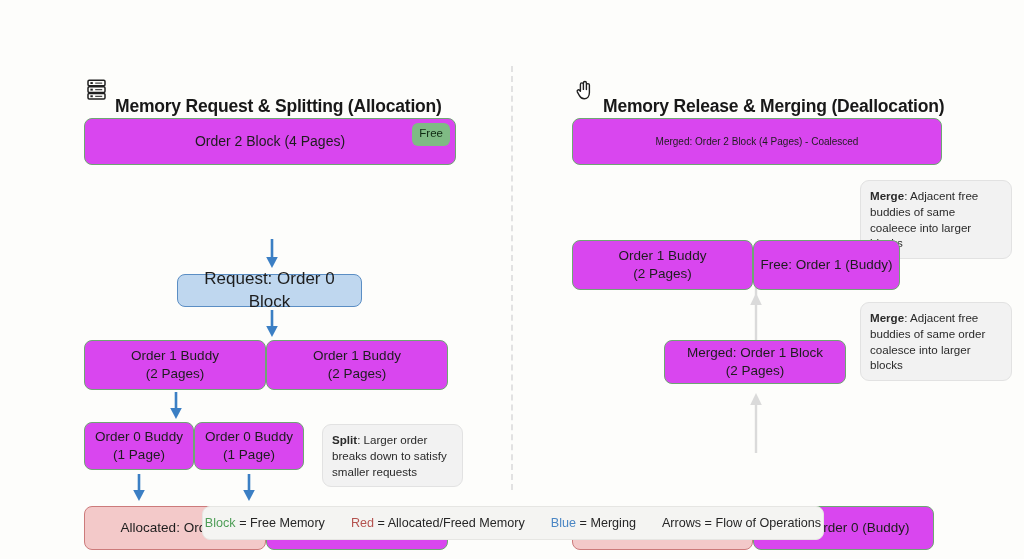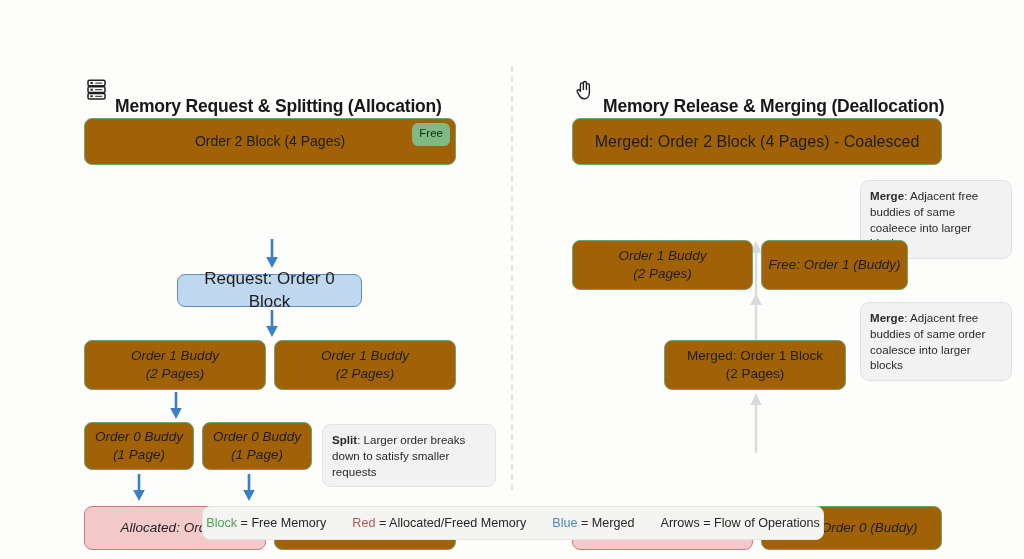--- a/index.html
+++ b/index.html
@@ -55,42 +55,40 @@
     font-weight: 700;
     letter-spacing: -0.2px;
     color: #181818;
     margin-top: 34px;
   }
   .head-icon { flex: 0 0 auto; display: block; line-height: 0; }
 
   
   .row {
     display: flex;
-    gap: 8px;
     align-items: flex-end;
-    font-style: italic;
   }
 
   .block {
     box-sizing: border-box;
     border-radius: 8px;
     border: 1.4px solid #73ab78;
     background: #cce8cd;
     color: #1d1d1d;
     font-size: 13.5px;
     line-height: 1.33;
     text-align: center;
     display: flex;
     flex-direction: column;
     align-items: center;
     justify-content: center;
     padding: 4px 6px;
     position: relative;
   }
-  .block.green { background: #a16207; border-color: #6ea673; }
+  .block.green { background: #d946ef; border-color: #6ea673; }
   .block.red   { background: #f3c9c9; border-color: #cc7b7b; }
   .block.blue  { background: #bfd7ef; border-color: #5b8ec4; }
 
   .badge {
     position: absolute;
     top: 4px;
     right: 5px;
     background: #7fba84;
     color: #0f2a12;
     font-size: 11.5px;
@@ -212,21 +210,21 @@
       <div class="block green" style="width:110px;height:48px;">
         <span>Order 0 Buddy</span>
         <span>(1 Page)</span>
       </div>
       <div class="block green" style="width:110px;height:48px;">
         <span>Order 0 Buddy</span>
         <span>(1 Page)</span>
       </div>
     </div>
 
-    <div class="note" style="position:absolute;left:238px;top:350px;width:174px;">
+    <div class="note" style="position:absolute;left:238px;top:350px;width:141px;">
       <b>Split</b><span>: Larger order breaks down to satisfy smaller requests</span>
     </div>
 
     <div class="arrow" style="left:47px;top:400px;">
       <svg width="16" height="28" viewBox="0 0 16 28">
         <path d="M8 0 L8 18" stroke="#3b7fc4" stroke-width="2.6" fill="none"></path>
         <path d="M8 27 L2.2 16 L13.8 16 Z" fill="#3b7fc4"></path>
       </svg>
     </div>
     <div class="arrow" style="left:157px;top:400px;">
@@ -255,21 +253,21 @@
           <path d="M6.4 12.3 V5.4 a1.5 1.5 0 0 1 3 0 V10.4
                    V4.0 a1.5 1.5 0 0 1 3 0 V10.6
                    V6.1 a1.5 1.5 0 0 1 3 0 V13.6
                    c0 3.4 -2.0 6.2 -5.2 6.2 c-2.4 0 -3.7 -1.3 -4.8 -3.2
                    L3.3 12.8 a1.4 1.4 0 0 1 2.2 -1.6 Z" fill="#ffffff" stroke="#1f1f1f" stroke-width="1.4" stroke-linejoin="round"></path>
         </svg>
       </span>
       <span class="panel-title">Memory Release &amp; Merging (Deallocation)</span>
     </div>
 
-    <div class="block green" style="width:370px;height:47px;font-size:16px;margin-top:7px;">
+    <div class="block green" style="width:370px;height:47px;font-size:10px;margin-top:7px;">
       <span>Merged: Order 2 Block (4 Pages) - Coalesced</span>
     </div>
 
     <div class="arrow" style="left:176px;top:166px;">
       <svg width="16" height="64" viewBox="0 0 16 64">
         <path d="M8 63 L8 11" stroke="#dadada" stroke-width="2.4" fill="none"></path>
         <path d="M8 1 L2.2 13 L13.8 13 Z" fill="#dadada"></path>
       </svg>
     </div>
 
@@ -291,21 +289,21 @@
       <svg width="16" height="58" viewBox="0 0 16 58">
         <path d="M8 57 L8 11" stroke="#dadada" stroke-width="2.4" fill="none"></path>
         <path d="M8 1 L2.2 13 L13.8 13 Z" fill="#dadada"></path>
       </svg>
     </div>
 
     <div class="note" style="position:absolute;left:288px;top:228px;width:152px;">
       <b>Merge</b><span>: Adjacent free buddies of same order coalesce into larger blocks</span>
     </div>
 
-    <div class="block green" style="position:absolute;left:92px;top:266px;width:182px;height:50px;">
+    <div class="block green" style="position:absolute;left:92px;top:266px;width:182px;height:44px;">
       <span>Merged: Order 1 Block</span>
       <span>(2 Pages)</span>
     </div>
 
     <div class="arrow" style="left:176px;top:318px;">
       <svg width="16" height="62" viewBox="0 0 16 62">
         <path d="M8 61 L8 11" stroke="#dadada" stroke-width="2.4" fill="none"></path>
         <path d="M8 1 L2.2 13 L13.8 13 Z" fill="#dadada"></path>
       </svg>
     </div>
@@ -322,20 +320,20 @@
   </div>
 
   <div class="legend">
     <div>
       <span class="sw-green">Block</span><span class="k"> = Free Memory</span>
     </div>
     <div>
       <span class="sw-red">Red</span><span class="k"> = Allocated/Freed Memory</span>
     </div>
     <div>
-      <span class="sw-blue">Blue</span><span class="k"> = Merged</span>
+      <span class="sw-blue">Blue</span><span class="k"> = Merging</span>
     </div>
     <div>
       <span>Arrows</span><span class="k"> = Flow of Operations</span>
     </div>
   </div>
 
 </div>
 
 </body></html>

